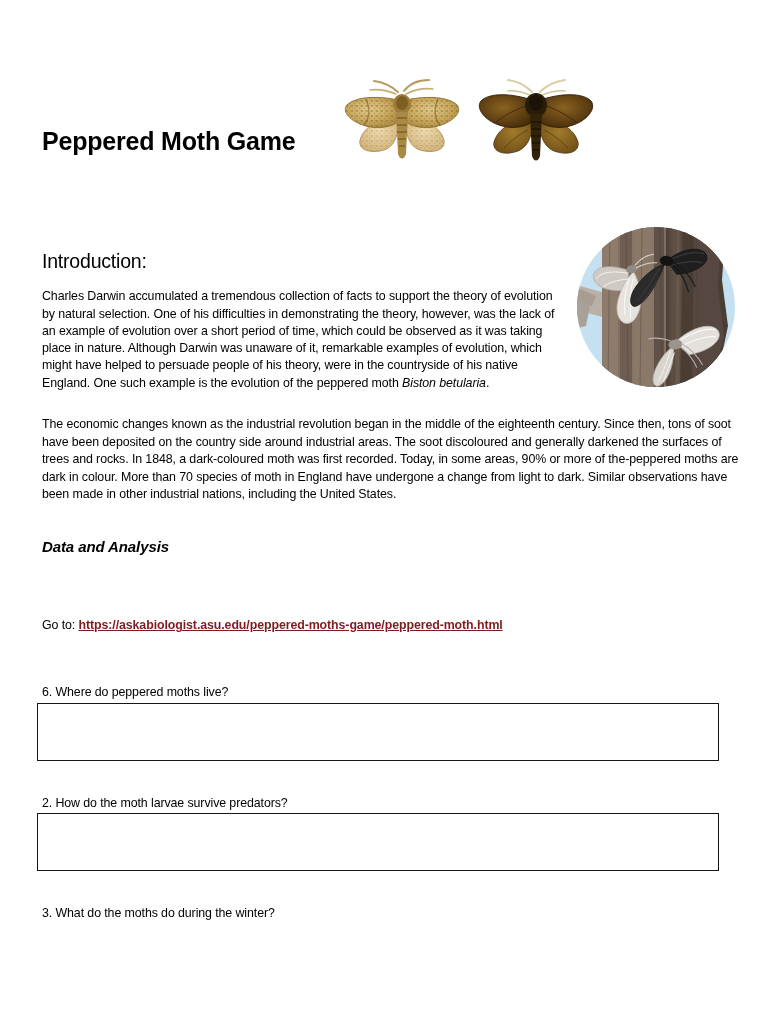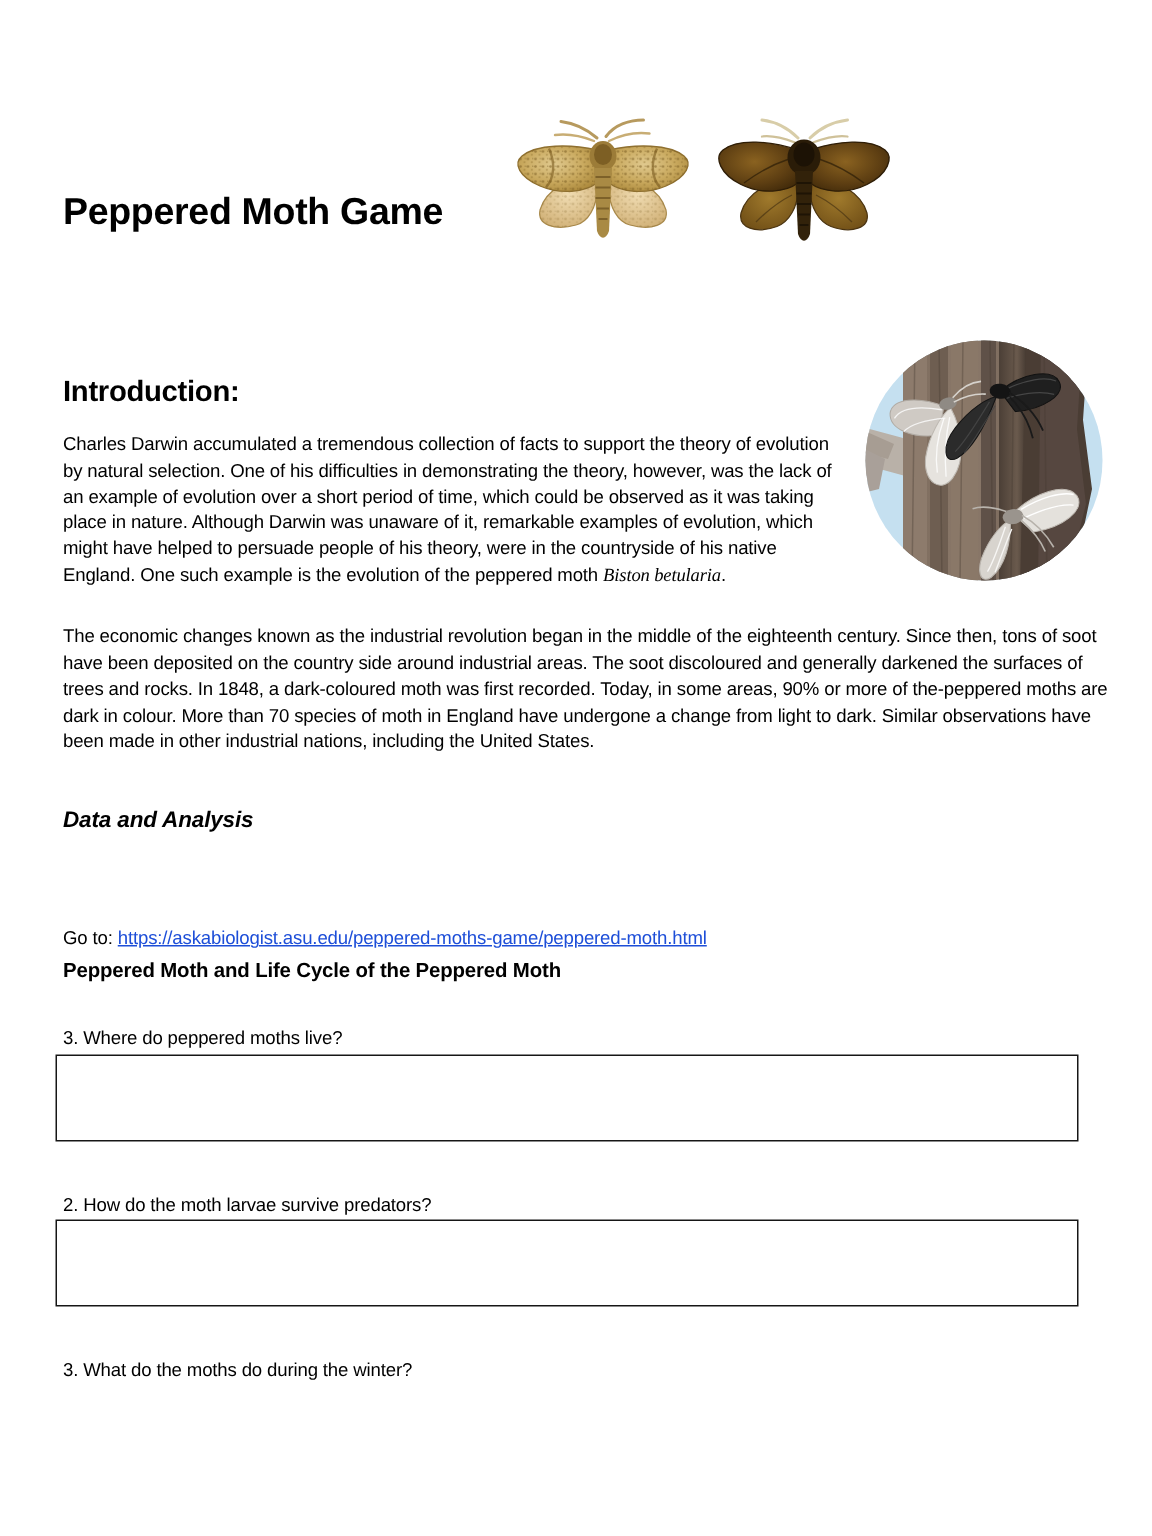--- a/index.html
+++ b/index.html
@@ -60,35 +60,35 @@
     line-height: 1.42;
     letter-spacing: -0.15px;
   }
 
   
   .intro-heading {
     position: absolute;
     left: 42px;
     top: 250px;
     font-size: 19.5px;
-    font-weight: bold;
+    font-weight: normal;
     margin: 0;
     letter-spacing: -0.2px;
   }
   .intro-para {
     position: absolute;
     left: 42px;
     top: 276px;
     width: 524px;
     font-size: 12.4px;
     line-height: 1.39;
     text-align: left;
     letter-spacing: -0.1px;
   }
-  .intro-para .sci { font-style: italic; font-family: Liberation Serif, serif; }
+  .intro-para .sci { font-style: italic; }
 
   .circle-illus {
     position: absolute;
     left: 576px;
     top: 226px;
     width: 160px;
     height: 162px;
   }
 
   .second-para {
@@ -121,22 +121,23 @@
   }
   .goto-line {
     position: absolute;
     left: 42px;
     top: 606px;
     font-size: 12.4px;
     letter-spacing: -0.1px;
   }
   .goto-line a,
   .link {
-    color: #1d4ed8;
+    color: #7f1d1d;
     text-decoration: underline;
+    font-weight: bold;
   }
 
   .sub-heading {
     position: absolute;
     left: 42px;
     top: 639px;
     font-size: 13.6px;
     font-weight: bold;
     margin: 0;
     letter-spacing: -0.1px;
@@ -323,23 +324,22 @@
     </svg>
   </div>
 
   <p class="intro-para"><span>Charles Darwin accumulated a tremendous collection of facts to support the theory of evolution by natural selection. One of his difficulties in demonstrating the theory, however, was the lack of an example of evolution over a short period of time, which could be observed as it was taking place in nature. Although Darwin was unaware of it, remarkable examples of evolution, which might have helped to persuade people of his theory, were in the countryside of his native England. One such example is the evolution of the peppered moth </span><span class="sci">Biston betularia</span><span>.</span></p>
 
   <p class="second-para">The economic changes known as the industrial revolution began in the middle of the eighteenth century. Since then, tons of soot have been deposited on the country side around industrial areas. The soot discoloured and generally darkened the surfaces of trees and rocks. In 1848, a dark-coloured moth was first recorded. Today, in some areas, 90% or more of the-peppered moths are dark in colour. More than 70 species of moth in England have undergone a change from light to dark. Similar observations have been made in other industrial nations, including the United States.</p>
 
   <h2 class="section-heading">Data and Analysis</h2>
   <p class="goto-line"><span>Go to: </span><a class="link" href="#">https://askabiologist.asu.edu/peppered-moths-game/peppered-moth.html</a></p>
 
-  <h3 class="sub-heading">Peppered Moth and Life Cycle of the Peppered Moth</h3>
-
-  <p class="question q1">3. Where do peppered moths live?</p>
+
+  <p class="question q1">6. Where do peppered moths live?</p>
   <div class="answer-box ab1"></div>
 
   <p class="question q2">2. How do the moth larvae survive predators?</p>
   <div class="answer-box ab2"></div>
 
   <p class="question q3">3. What do the moths do during the winter?</p>
 
 </div>
 
 </body></html>

